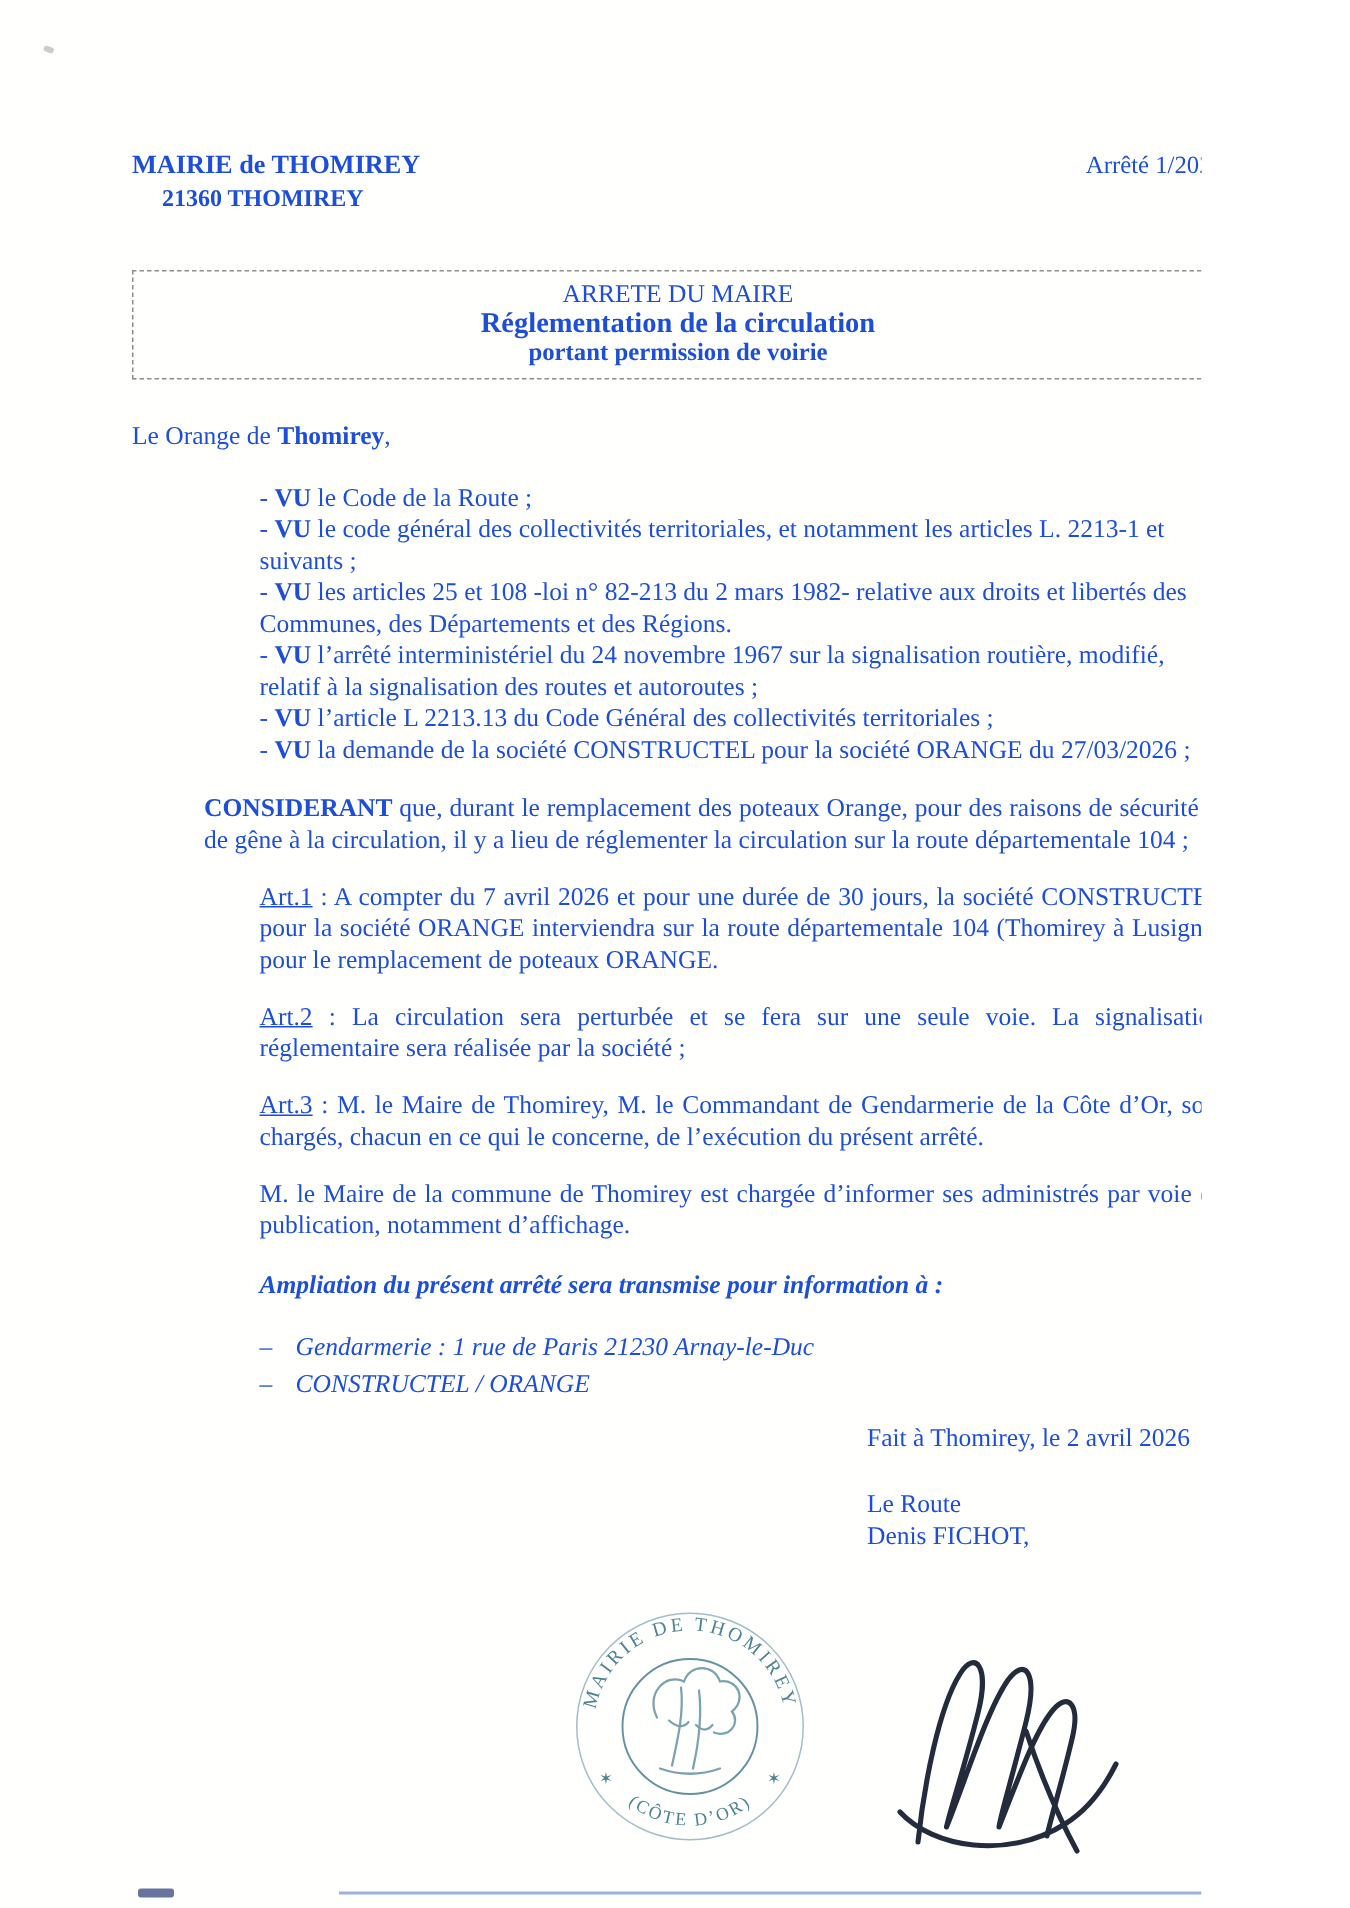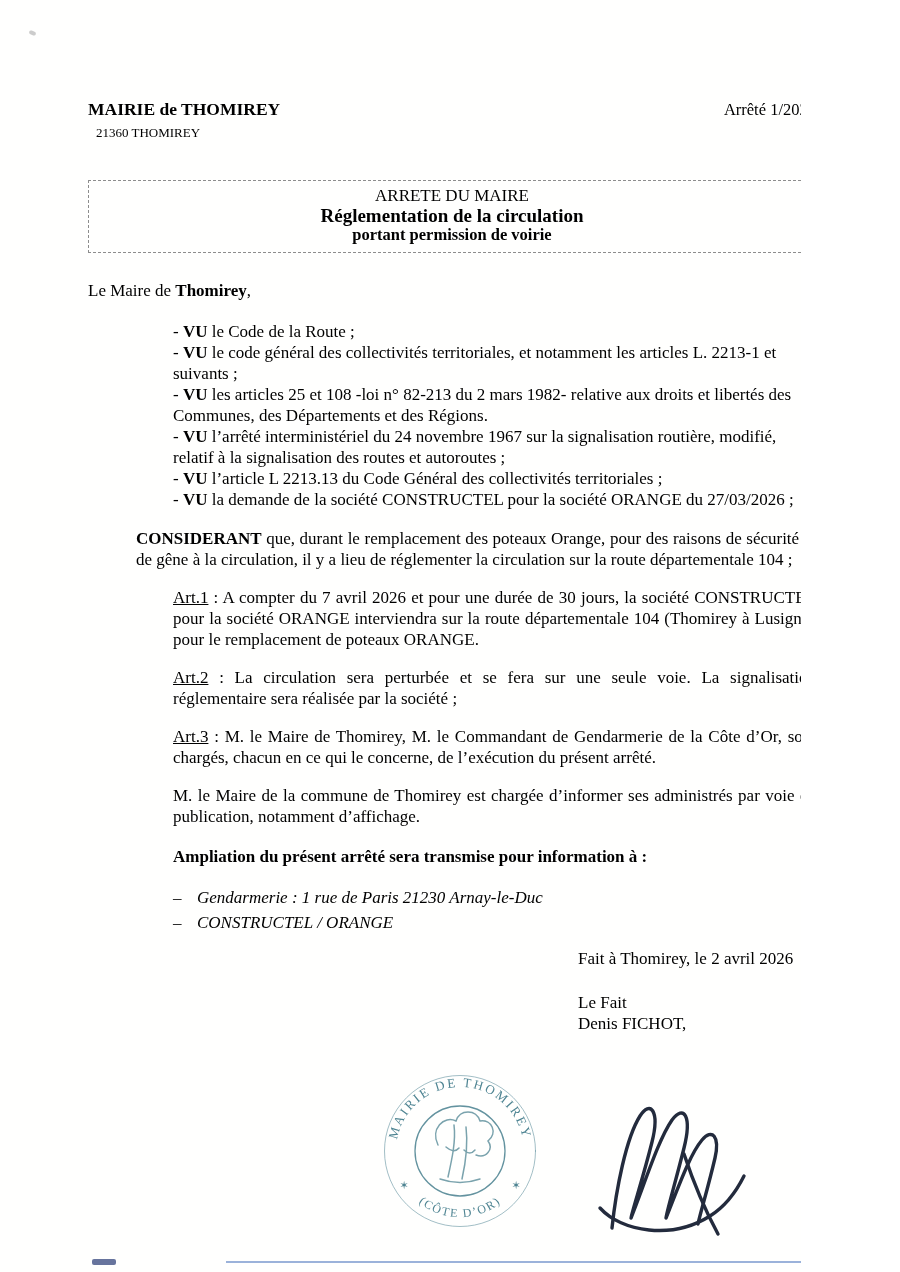--- a/index.html
+++ b/index.html
@@ -2,28 +2,28 @@
 <html><head>
 <meta charset="utf-8">
 <style>
   * { margin:0; padding:0; box-sizing:border-box; }
   html,body { background:#ffffff; }
   .page {
     position:relative;
     width:801px; height:1272px;
     background:#fffffe;
     font-family:"Liberation Serif", serif;
-    color:#000000;
+    color:#1d4ed8;
     overflow:hidden;
   }
   .content { position:absolute; left:88px; top:98px; width:728px; }
 
   .header-row { display:flex; justify-content:space-between; align-items:flex-start; }
   .org-line1 { font-weight:bold; font-size:17.5px; line-height:22px; }
-  .org-line2 { font-weight:normal; font-size:13px; line-height:22px; margin-left:8px; margin-top:2px; }
+  .org-line2 { font-weight:bold; font-size:16px; line-height:22px; margin-left:20px; margin-top:2px; }
   .ref { font-size:16.5px; line-height:22px; padding-top:1px; }
 
   .title-box {
     margin-top:36px;
     border:1px dashed #8d8d8d;
     text-align:center;
     padding:5px 10px 7px 10px;
   }
   .title-line1 { font-weight:normal; font-size:17px; line-height:20px; }
   .title-line2 { font-weight:bold; font-size:19px; line-height:19px; }
@@ -35,21 +35,21 @@
   .justify { text-align:justify; }
 
   .intro { margin-top:27px; }
   .vu-block { margin-top:20px; }
   .considerant { margin-top:18px;margin-left:48px; }
   .arrete-heading { margin-top:20px; font-weight:bold; font-size:17.5px; }
   .article { margin-top:17px; }
   .art-label { text-decoration:underline; }
   .closing { margin-top:17px; }
 
-  .ampliation-heading { margin-top:19px; font-weight:bold; }
+  .ampliation-heading { margin-top:19px; font-weight:bold; font-style:italic; }
   .amp-list { margin-top:18px; font-style:italic; }
   .amp-item { display:flex; line-height:25px; }
   .amp-marker { width:24px; flex:0 0 24px; }
 
   .date-line { margin-top:13px; margin-left:490px; white-space:nowrap; }
   .signer { margin-top:23px; margin-left:490px; }
 
   .stamp { position:absolute; left:381px; top:1072px; width:158px; height:158px; }
   .signature { position:absolute; left:586px; top:1090px; width:170px; height:150px; }
 
@@ -82,21 +82,21 @@
       </div>
       <div class="ref">Arrêté 1/2026</div>
     </div>
 
     <div class="title-box">
       <div class="title-line1">ARRETE DU MAIRE</div>
       <div class="title-line2">Réglementation de la circulation</div>
       <div class="title-line3">portant permission de voirie</div>
     </div>
 
-    <p class="para intro"><span>Le Maire de </span><span class="bold">Thomirey</span><span>,</span></p>
+    <p class="para intro"><span>Le Orange de </span><span class="bold">Thomirey</span><span>,</span></p>
 
     <div class="vu-block indent">
       <p class="para"><span>- </span><span class="bold">VU</span><span> le Code de la Route ;</span></p>
       <p class="para"><span>- </span><span class="bold">VU</span><span> le code général des collectivités territoriales, et notamment les articles L. 2213-1 et suivants ;</span></p>
       <p class="para"><span>- </span><span class="bold">VU</span><span> les articles 25 et 108 -loi n° 82-213 du 2 mars 1982- relative aux droits et libertés des Communes, des Départements et des Régions.</span></p>
       <p class="para"><span>- </span><span class="bold">VU</span><span> l’arrêté interministériel du 24 novembre 1967 sur la signalisation routière, modifié, relatif à la signalisation des routes et autoroutes ;</span></p>
       <p class="para"><span>- </span><span class="bold">VU</span><span> l’article L 2213.13 du Code Général des collectivités territoriales ;</span></p>
       <p class="para"><span>- </span><span class="bold">VU</span><span> la demande de la société CONSTRUCTEL pour la société ORANGE du 27/03/2026 ;</span></p>
     </div>
 
@@ -120,21 +120,21 @@
         </div>
       <div class="amp-item">
           <span class="amp-marker">–</span>
           <span>CONSTRUCTEL / ORANGE</span>
         </div>
     </div>
 
     <p class="para date-line">Fait à Thomirey, le 2 avril 2026</p>
 
     <div class="signer">
-      <p class="para">Le Fait</p>
+      <p class="para">Le Route</p>
       <p class="para">Denis FICHOT,</p>
     </div>
 
   </div>
 
   <svg class="stamp" viewBox="-79 -79 158 158" xmlns="http://www.w3.org/2000/svg">
     <defs>
       <path id="arcTop" d="M -60.5,20.8 A 64,64 0 1 1 60.5,20.8"></path>
       <path id="arcBottom" d="M -46.7,46.7 A 66,66 0 0 0 46.7,46.7"></path>
     </defs>

